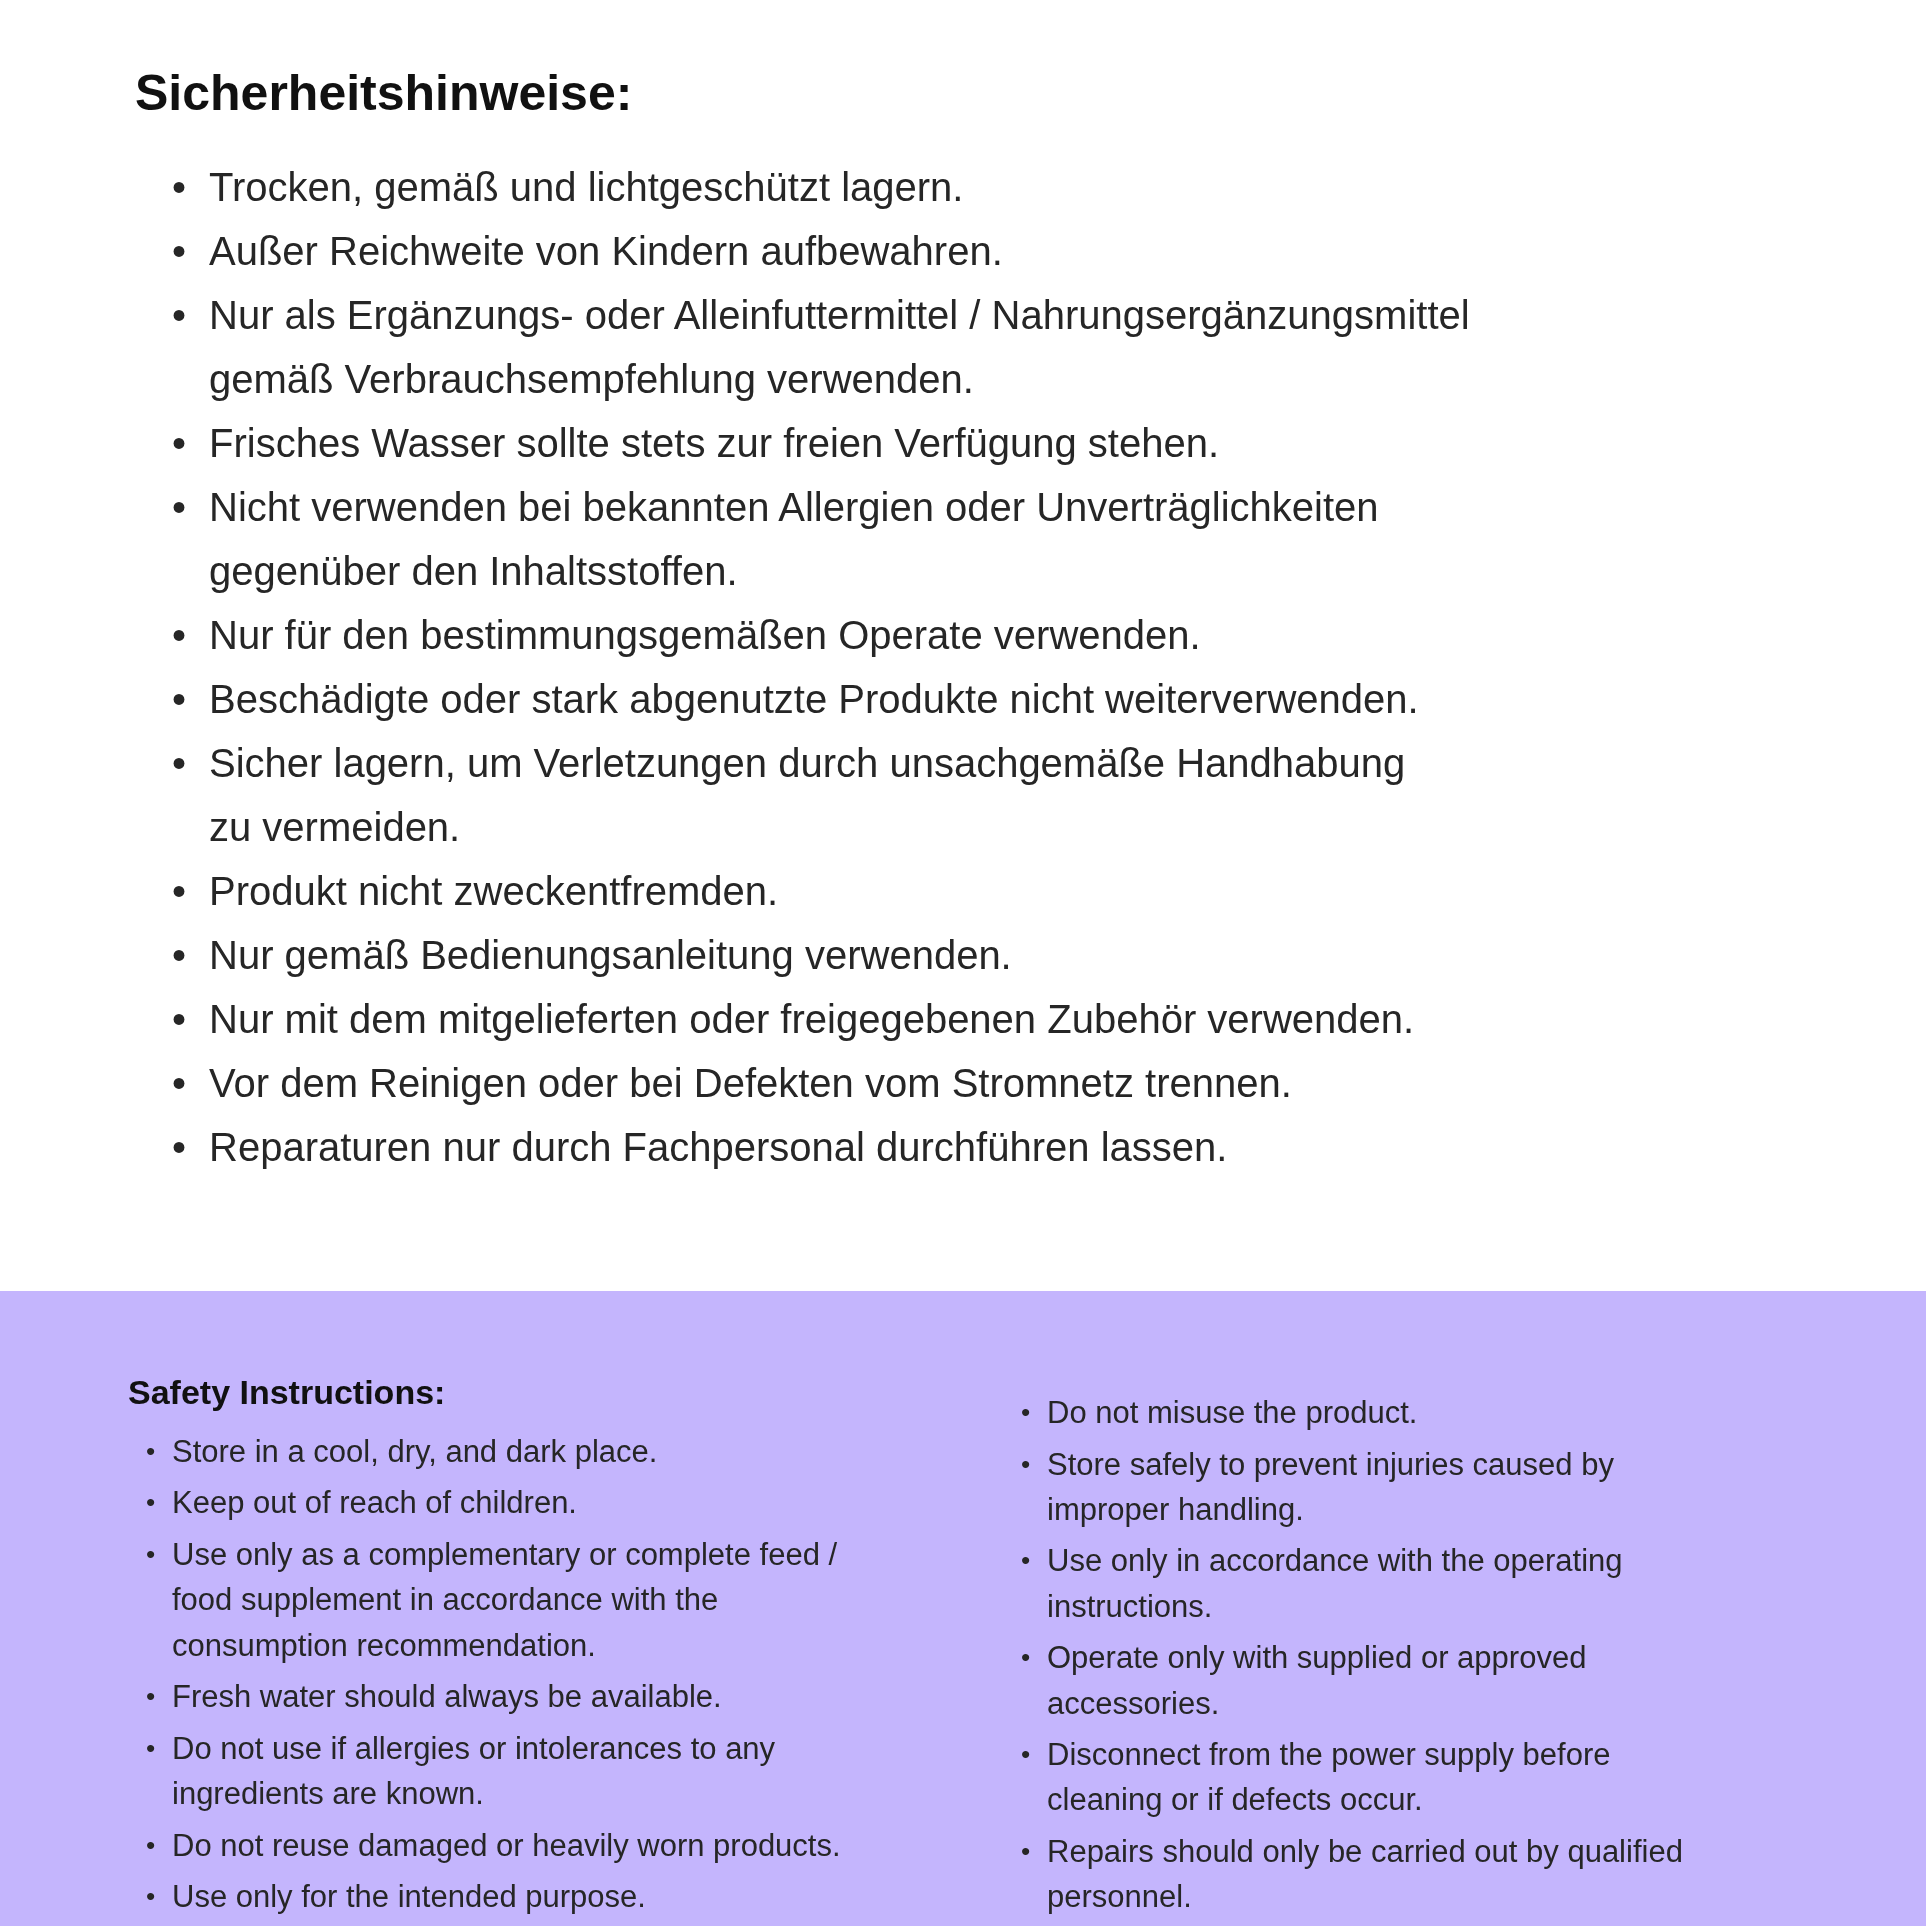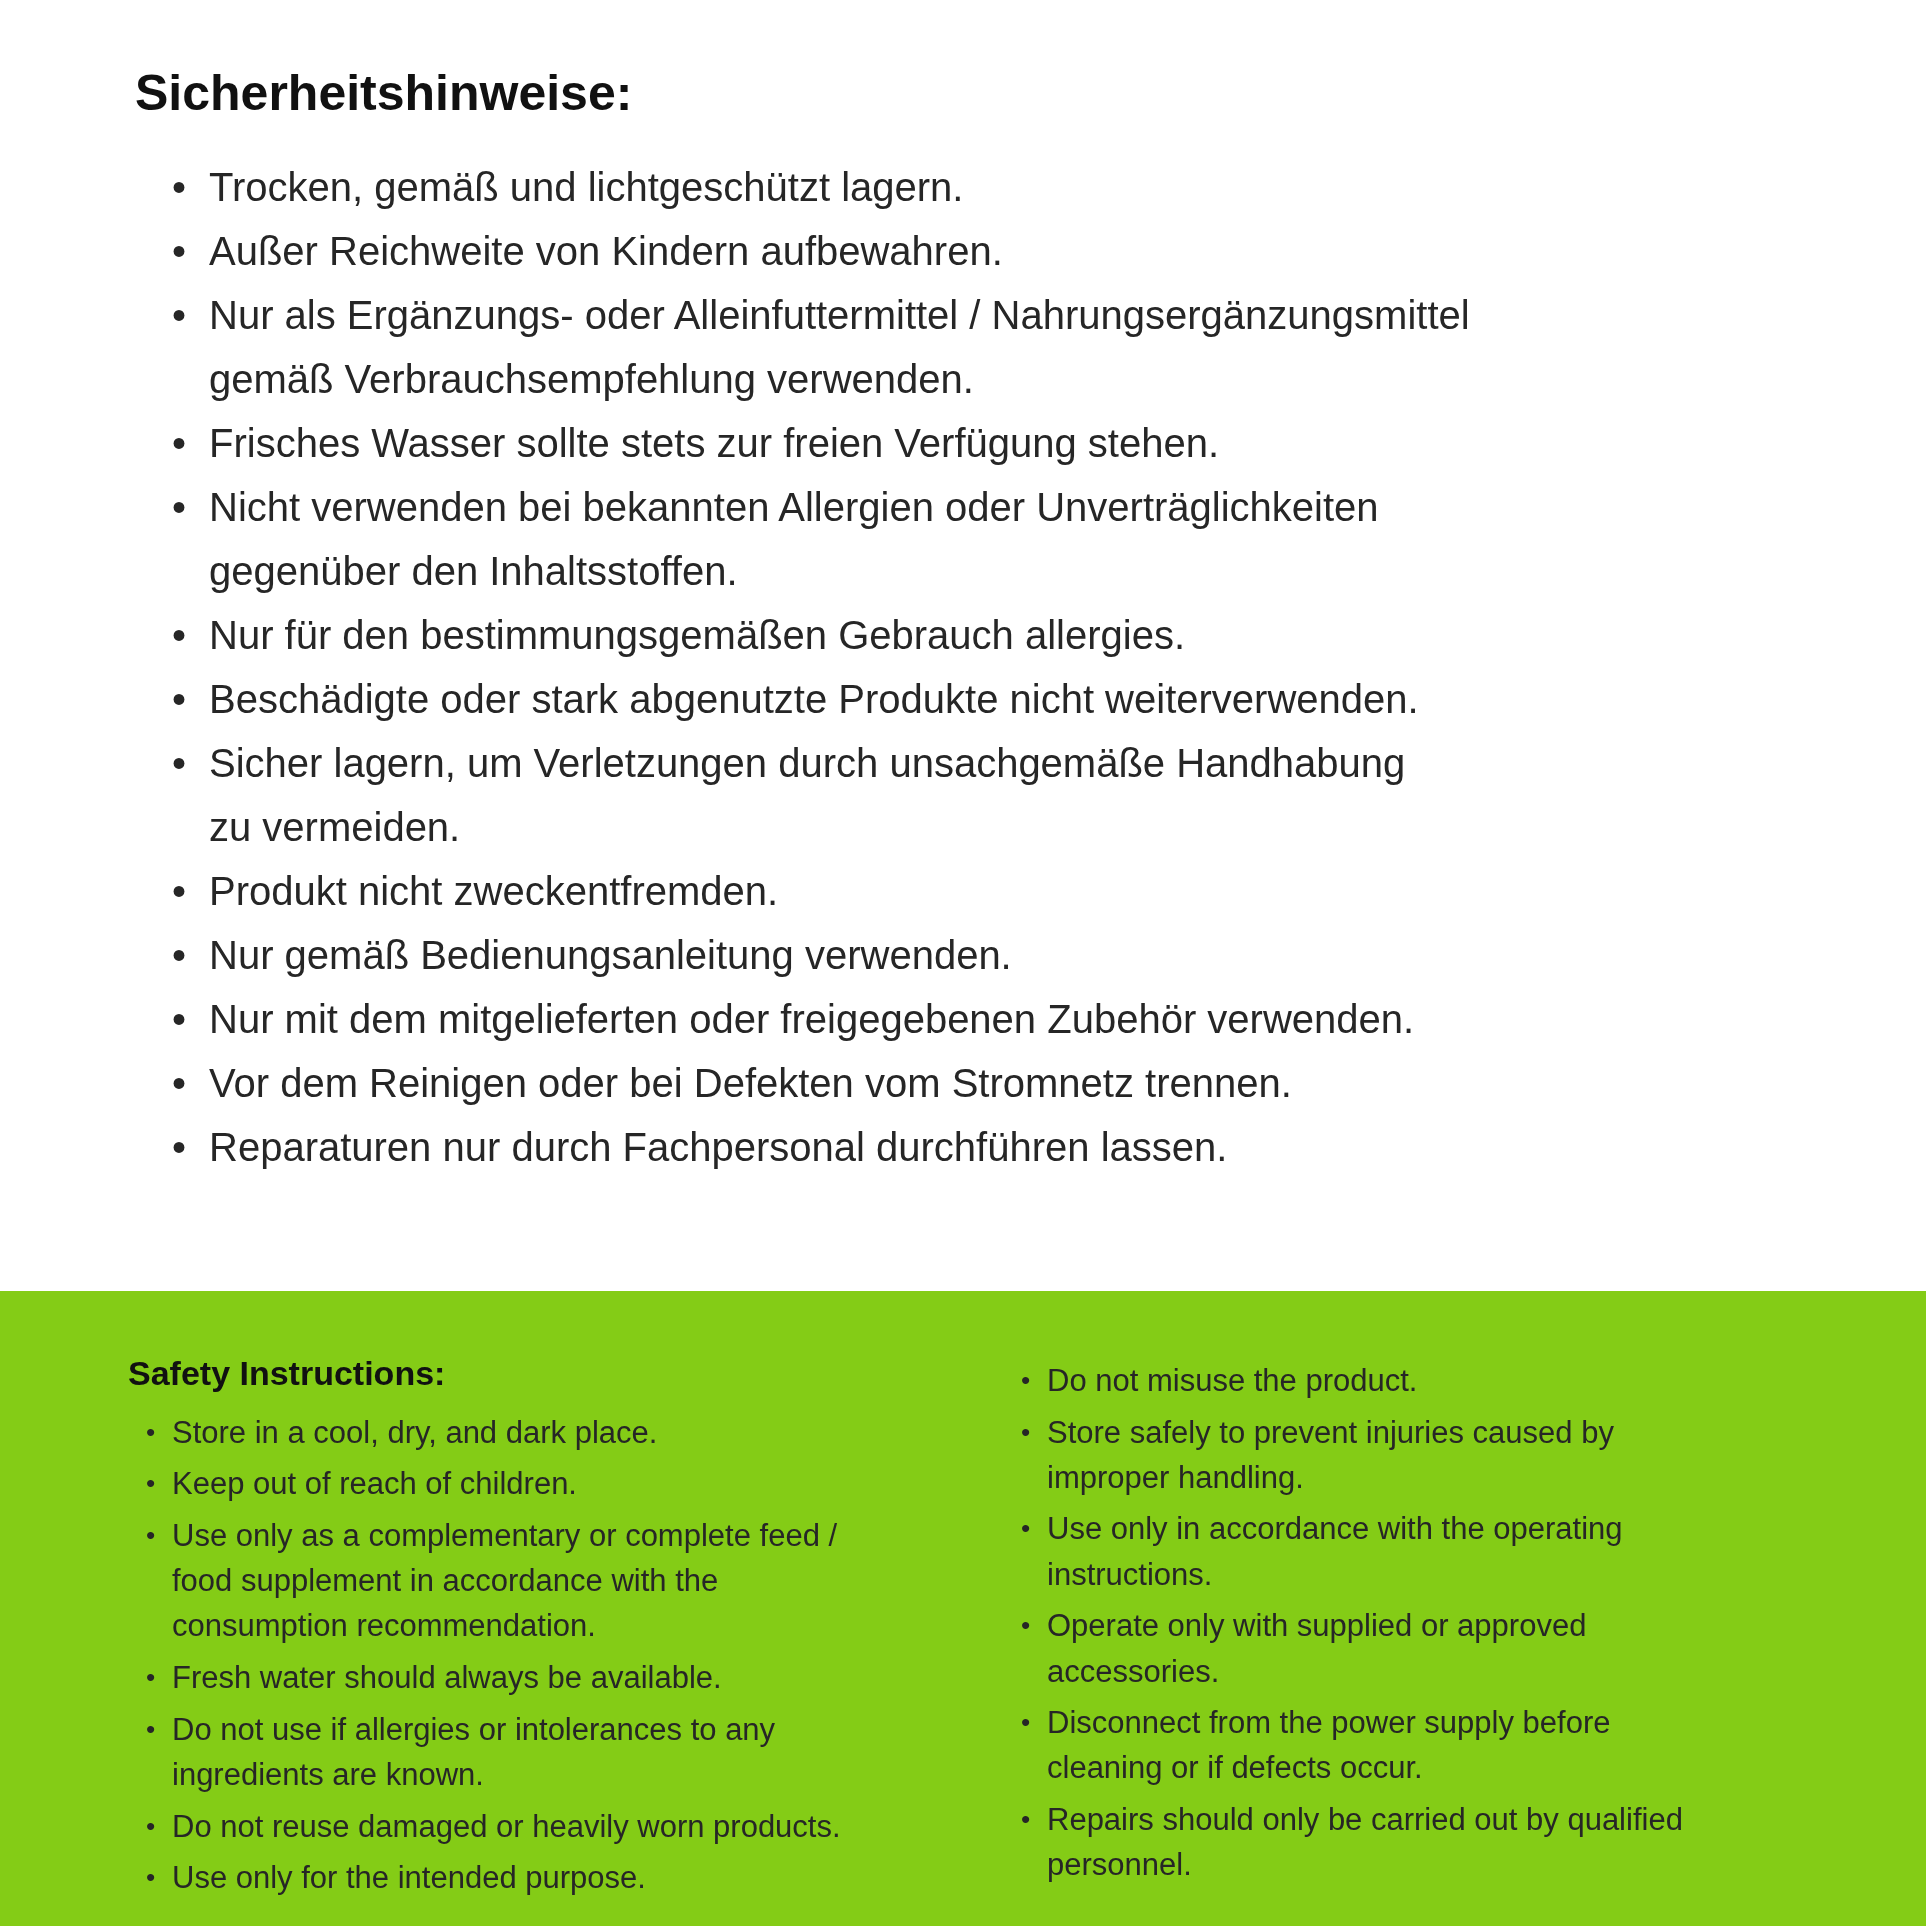--- a/index.html
+++ b/index.html
@@ -116,33 +116,33 @@
   <section class="german-section">
     <h1 class="german-title">Sicherheitshinweise:</h1>
     <ul class="german-list">
         <li>Trocken, gemäß und lichtgeschützt lagern.</li>
         <li>Außer Reichweite von Kindern aufbewahren.</li>
         <li>Nur als Ergänzungs- oder Alleinfuttermittel / Nahrungsergänzungsmittel
 gemäß Verbrauchsempfehlung verwenden.</li>
         <li>Frisches Wasser sollte stets zur freien Verfügung stehen.</li>
         <li>Nicht verwenden bei bekannten Allergien oder Unverträglichkeiten
 gegenüber den Inhaltsstoffen.</li>
-        <li>Nur für den bestimmungsgemäßen Gebrauch allergies.</li>
+        <li>Nur für den bestimmungsgemäßen Operate verwenden.</li>
         <li>Beschädigte oder stark abgenutzte Produkte nicht weiterverwenden.</li>
         <li>Sicher lagern, um Verletzungen durch unsachgemäße Handhabung
 zu vermeiden.</li>
         <li>Produkt nicht zweckentfremden.</li>
         <li>Nur gemäß Bedienungsanleitung verwenden.</li>
         <li>Nur mit dem mitgelieferten oder freigegebenen Zubehör verwenden.</li>
         <li>Vor dem Reinigen oder bei Defekten vom Stromnetz trennen.</li>
         <li>Reparaturen nur durch Fachpersonal durchführen lassen.</li>
       </ul>
   </section>
 
-  <section class="english-section" style="background: #84cc16;">
+  <section class="english-section" style="background: #c4b5fd; align-items: flex-end;">
     <div class="english-col left">
       <h2 class="english-title">Safety Instructions:</h2>
       <ul class="english-list">
           <li>Store in a cool, dry, and dark place.</li>
           <li>Keep out of reach of children.</li>
           <li>Use only as a complementary or complete feed /
 food supplement in accordance with the
 consumption recommendation.</li>
           <li>Fresh water should always be available.</li>
           <li>Do not use if allergies or intolerances to any

